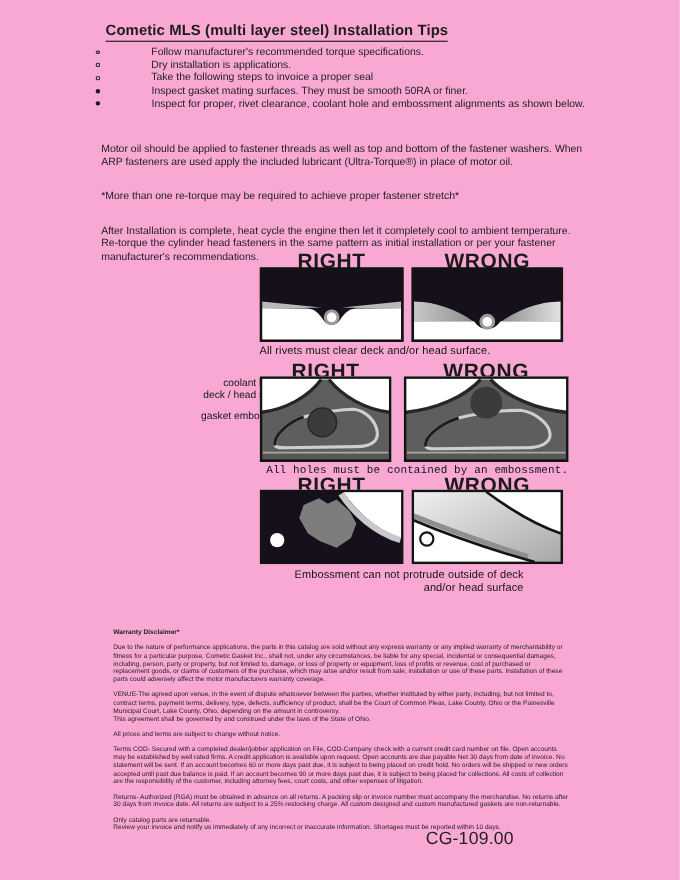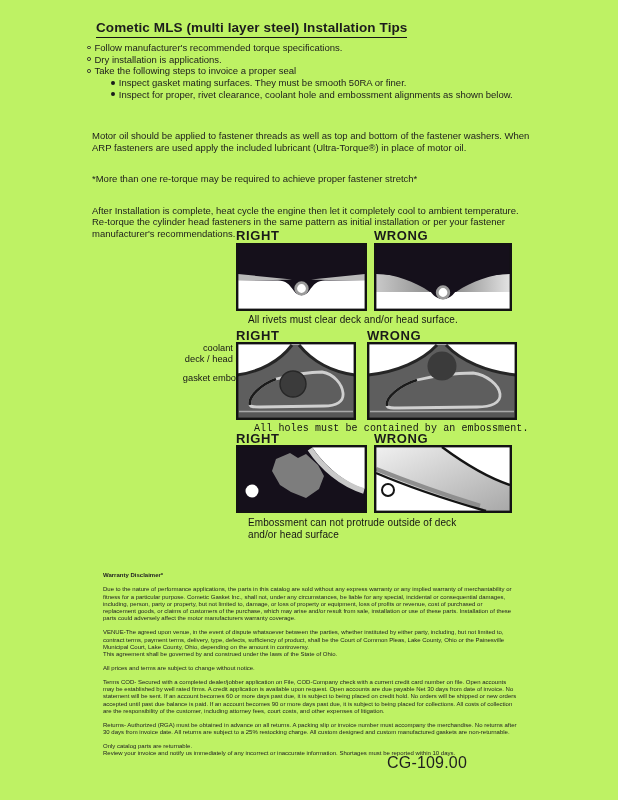--- a/index.html
+++ b/index.html
@@ -1,46 +1,46 @@
 <!DOCTYPE html>
 <html><head>
 <meta charset="utf-8">
 <style>
   * { margin:0; padding:0; box-sizing:border-box; }
   html,body { background:#e9e9e9; }
   .page {
-    position:relative; width:618px; height:800px; background:#bef264;
+    position:relative; width:618px; height:800px; background:#f9a8d4;
     font-family:"Liberation Sans","DejaVu Sans",sans-serif; color:#1c1c1c;
     margin:0 auto; overflow:hidden;
   }
   .abs { position:absolute; }
 
   .title {
     left:96px; top:20px; font-size:13.5px; font-weight:bold;
     border-bottom:1.6px solid #151515; padding-bottom:2px; letter-spacing:.1px;
   }
 
   .bullets { left:87px; top:42px; width:455px; font-size:9.5px; line-height:11.7px; }
-  .b-row { display:flex; align-items:flex-start; }
+  .b-row { display:flex; align-items:flex-start;gap:43px; }
   .b-dot {
     flex:0 0 auto; width:3.5px; height:3.5px; border:1px solid #2a2a2a;
     border-radius:50%; margin:3.6px 4px 0 0;
   }
-  .sub { margin-left:24px; }
+  .sub { }
   .s-dot {
     flex:0 0 auto; width:3.8px; height:3.8px; background:#1a1a1a;
     border-radius:50%; margin:3.6px 4px 0 0;
   }
 
   .diesel { left:92px; top:110px; width:442px; font-size:9.5px; line-height:11.6px; }
   .diesel h2 { font-size:12.5px; font-weight:bold; margin-bottom:8px; letter-spacing:.1px; }
   .diesel p { margin-bottom:11px;margin-top:20px; }
 
-  .rw-label { font-size:13px; font-weight:bold; letter-spacing:.6px; color:#1a1a1a; }
-  .caption { font-size:10px; line-height:11.5px; color:#141414; letter-spacing:.1px;margin-left:12px; }
+  .rw-label { font-size:19px; font-weight:bold; letter-spacing:.6px; text-align:center; color:#1a1a1a; }
+  .caption { font-size:10px; line-height:11.5px; color:#141414; letter-spacing:.1px; }
   .panel svg { display:block; }
 
   .ptr-label { font-size:9.3px; line-height:10.6px; text-align:right; color:#161616; }
 
   .legal { left:103px; top:572px; width:414px; font-size:6px; line-height:7.3px; color:#222; }
   .legal .lh { font-weight:bold; margin-bottom:7px; }
   .legal .lp { margin-bottom:6.5px; }
   .legal .tight { margin-bottom:0; }
 
   .doccode { left:387px; top:754px; font-size:16px; color:#1f1f1f; letter-spacing:.2px; }
@@ -188,21 +188,21 @@
       <rect x="0" y="0" width="138" height="68" fill="#ffffff"></rect>
       <path d="M2,2 L68,2 C95,22 118,34 136,40 L136,66 L112,66 C70,54 30,40 2,28 Z" fill="url(#g3)"></path>
       <path d="M106,61 C68,49 32,36 2,24" fill="none" stroke="#8f8f8f" stroke-width="4.5"></path>
       <path d="M68,2 C95,22 118,34 136,40" fill="none" stroke="#141414" stroke-width="2.4"></path>
       <path d="M112,66 C70,54 30,40 2,28" fill="none" stroke="#141414" stroke-width="2.4"></path>
       <circle cx="14" cy="45" r="6" fill="#ffffff" stroke="#141414" stroke-width="2"></circle>
       <rect x="1.2" y="1.2" width="135.6" height="65.6" fill="none" stroke="#131313" stroke-width="2.4"></rect>
     </svg>
   </div>
 
-  <div class="abs caption" style="left:236px;top:517px;width:240px;">
+  <div class="abs caption" style="left:236px;top:517px;width:240px;text-align:right;">
     <div>Embossment can not protrude outside of deck</div>
     <div>and/or head surface</div>
   </div>
 
   <div class="abs legal">
     <div class="lh">Warranty Disclaimer*</div>
     <div class="lp">Due to the nature of performance applications, the parts in this catalog are sold without any express warranty or any implied warranty of merchantability or fitness for a particular purpose.  Cometic Gasket Inc., shall not, under any circumstances, be liable for any special, incidental or consequential damages, including, person, party or property, but not limited to, damage, or loss of property or equipment, loss of profits or revenue, cost of purchased or replacement goods, or claims of customers of the purchase, which may arise and/or result from sale, installation or use of these parts.  Installation of these parts could adversely affect the motor manufacturers warranty coverage.</div>
     <div class="tight">VENUE-The agreed upon venue, in the event of dispute whatsoever between the parties, whether instituted by either party, including, but not limited to, contract terms, payment terms, delivery, type, defects, sufficiency of product, shall be the Court of Common Pleas, Lake County, Ohio or the Painesville Municipal Court, Lake County, Ohio, depending on the amount in controversy.</div>
     <div class="lp">This agreement shall be governed by and construed under the laws of the State of Ohio.</div>
     <div class="lp">All prices and terms are subject to change without notice.</div>

